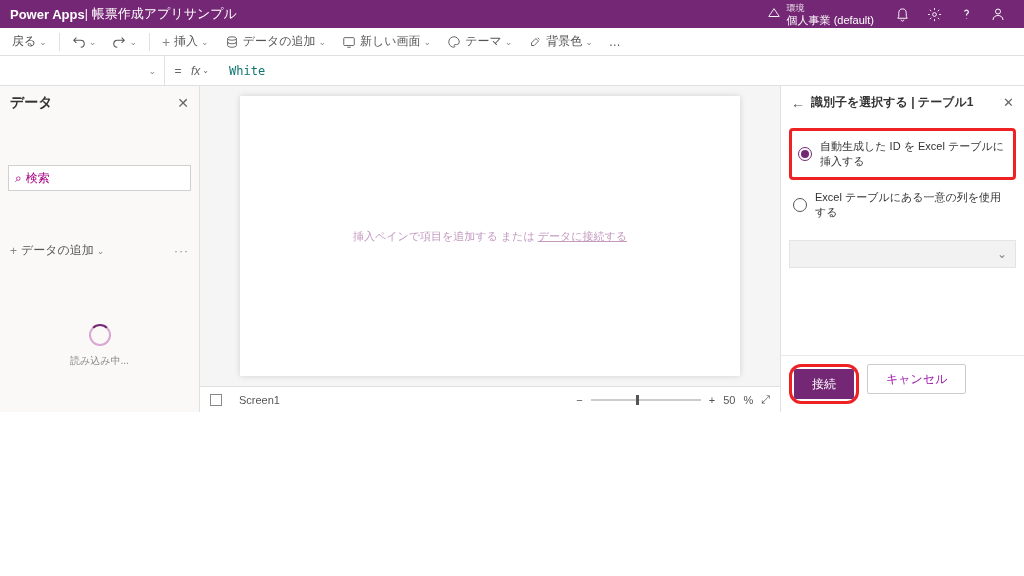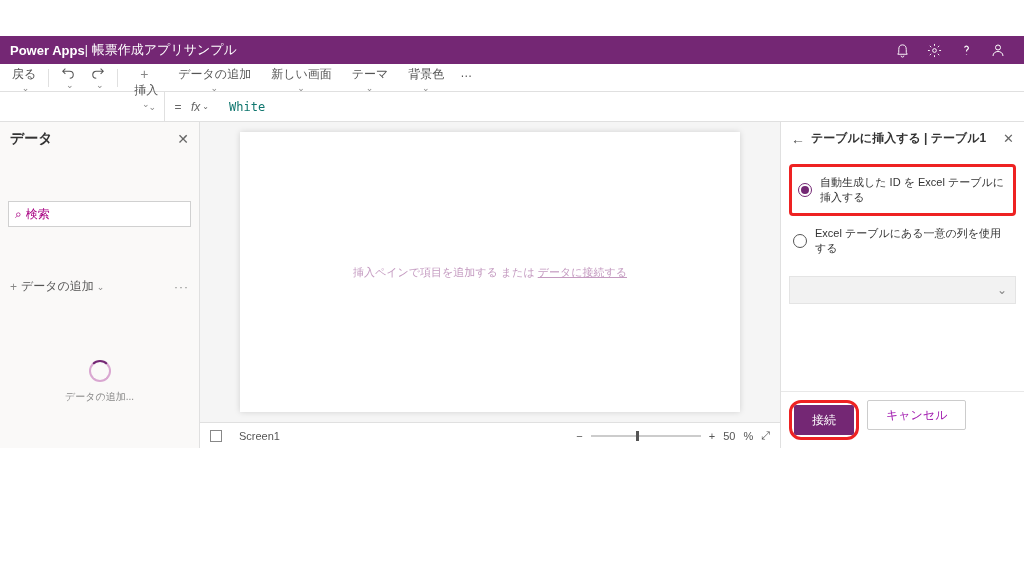--- a/index.html
+++ b/index.html
@@ -1,34 +1,34 @@
 <!DOCTYPE html>
 <html><head>
 <meta charset="utf-8">
 <style>
 * { box-sizing: border-box; margin: 0; padding: 0; }
 body { font-family: "Segoe UI", "Meiryo", sans-serif; font-size: 12px; color: #333; background: #fff; overflow: hidden; }
-.app { width: 1024px; height: 412px; display: flex; flex-direction: column; position: relative; margin-top: 36px; }
+.app { width: 1024px; height: 412px; display: flex; flex-direction: column; position: relative; }
 
 
 .header { height: 28px; background: #742774; color: #fff; display: flex; align-items: center; padding: 0 10px; }
 .header .brand { font-size: 13px; font-weight: 600; }
 .header .title { font-size: 13px; margin-left: 4px; }
 .header .spacer { flex: 1; }
 .header .env { display: flex; align-items: center; margin-right: 12px; line-height: 12px; }
 .header .env-icon { margin-right: 6px; }
 .header .env-text { display: flex; flex-direction: column; }
 .header .env-label { font-size: 9px; opacity: .85; }
 .header .env-name { font-size: 11px; }
 .header .icon-btn { width: 32px; height: 28px; display: flex; align-items: center; justify-content: center; cursor: pointer; }
 .header svg { stroke: #fff; fill: none; }
 
 
 .toolbar { height: 28px; border-bottom: 1px solid #e0e0e0; display: flex; align-items: center; padding: 0 6px; gap: 4px; color: #555; }
-.toolbar .tbtn { display: flex; align-items: center; height: 24px; padding: 0 6px; cursor: pointer; border-radius: 2px; flex-direction: column; }
+.toolbar .tbtn { display: flex; align-items: center; height: 24px; padding: 0 6px; cursor: pointer; border-radius: 2px; }
 .toolbar .sep { width: 1px; height: 18px; background: #e0e0e0; margin: 0 2px; }
 .toolbar .chev { margin-left: 3px; font-size: 9px; color: #888; }
 .toolbar svg { stroke: #555; fill: none; }
 .toolbar .label { margin-left: 4px; }
 
 
 .formula { height: 30px; border-bottom: 1px solid #e0e0e0; display: flex; align-items: center; }
 .formula .prop { width: 165px; height: 30px; border-right: 1px solid #e0e0e0; display: flex; align-items: center; padding: 0 8px; }
 .formula .eq { width: 26px; text-align: center; color: #666; }
 .formula .fx { width: 34px; color: #666; font-style: italic; display: flex; align-items: center; }
@@ -89,20 +89,31 @@
 </style>
 </head>
 <body>
 <div class="app">
 
 <div class="header">
   <span class="brand">Power Apps</span>
   <span> | </span>
   <span class="title">帳票作成アプリサンプル</span>
   <span class="spacer"></span>
+  <div class="env">
+    <span class="env-icon">
+      <svg width="14" height="14" viewBox="0 0 16 16">
+            <path d="M2 12 L8 3 L14 12 Z M5 12 H11" stroke-width="1"></path>
+          </svg>
+    </span>
+    <span class="env-text">
+      <span class="env-label">環境</span>
+      <span class="env-name">個人事業 (default)</span>
+    </span>
+  </div>
   <div class="icon-btn">
     <svg width="15" height="15" viewBox="0 0 16 16">
           <path d="M8 2 C5 2 4 4 4 7 L4 10 L3 12 H13 L12 10 V7 C12 4 11 2 8 2 Z M6.5 13.5 a1.5 1.5 0 0 0 3 0" stroke-width="1"></path>
         </svg>
   </div>
   <div class="icon-btn">
     <svg width="15" height="15" viewBox="0 0 16 16">
           <circle cx="8" cy="8" r="2"></circle>
           <path d="M8 1v2M8 13v2M1 8h2M13 8h2M3 3l1.5 1.5M11.5 11.5 13 13M3 13l1.5-1.5M11.5 4.5 13 3" stroke-width="1"></path>
         </svg>
@@ -204,21 +215,21 @@
       <input placeholder="検索" style="">
     </div>
     <div class="adddata">
       <span class="plus">+</span>
       <span>データの追加</span>
       <span class="chev">⌄</span>
       <span class="dots">···</span>
     </div>
     <div class="loading">
       <div class="spinner"></div>
-      <div class="loading-text">データの追加...</div>
+      <div class="loading-text">読み込み中...</div>
     </div>
   </div>
 
   <div class="canvas-area">
     <div class="canvas-wrap">
       <div class="canvas">
         <div class="hint">
           <span>挿入ペインで項目を追加する または </span><a>データに接続する</a>
         </div>
       </div>
@@ -236,21 +247,21 @@
         <span>50</span>
         <span>%</span>
         <span>⤢</span>
       </div>
     </div>
   </div>
 
   <div class="right">
     <div class="panel-head">
       <span class="back">←</span>
-      <span class="panel-title">テーブルに挿入する | テーブル1</span>
+      <span class="panel-title">識別子を選択する | テーブル1</span>
       <span class="close-x">✕</span>
     </div>
     <div class="opts">
       <div class="hl">
         <div class="opt selected">
           <span class="radio">
                 <span class="dot"></span>
               </span>
           <span class="opt-label">自動生成した ID を Excel テーブルに挿入する</span>
         </div>

